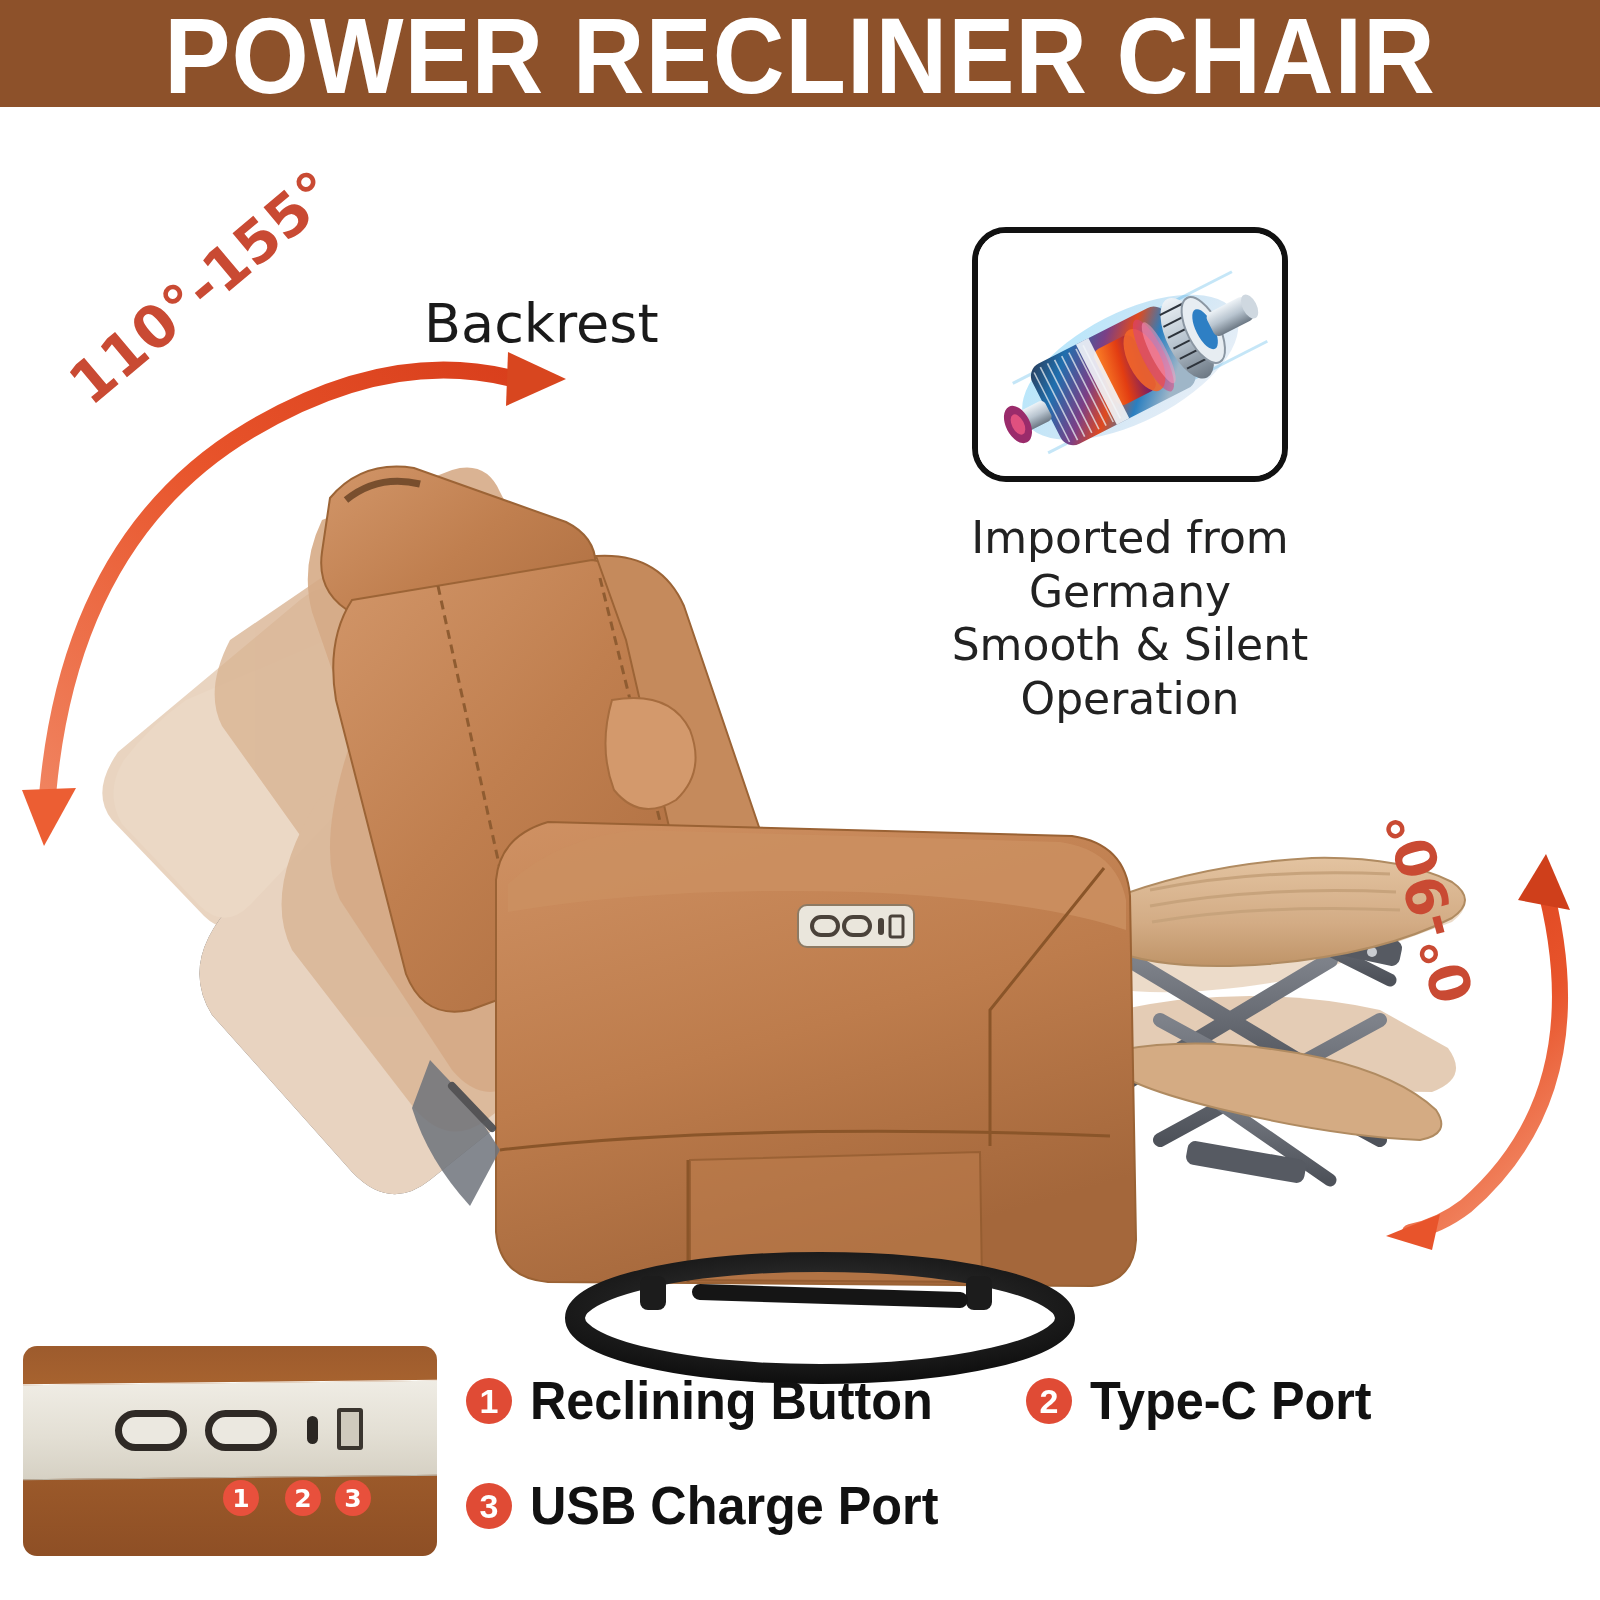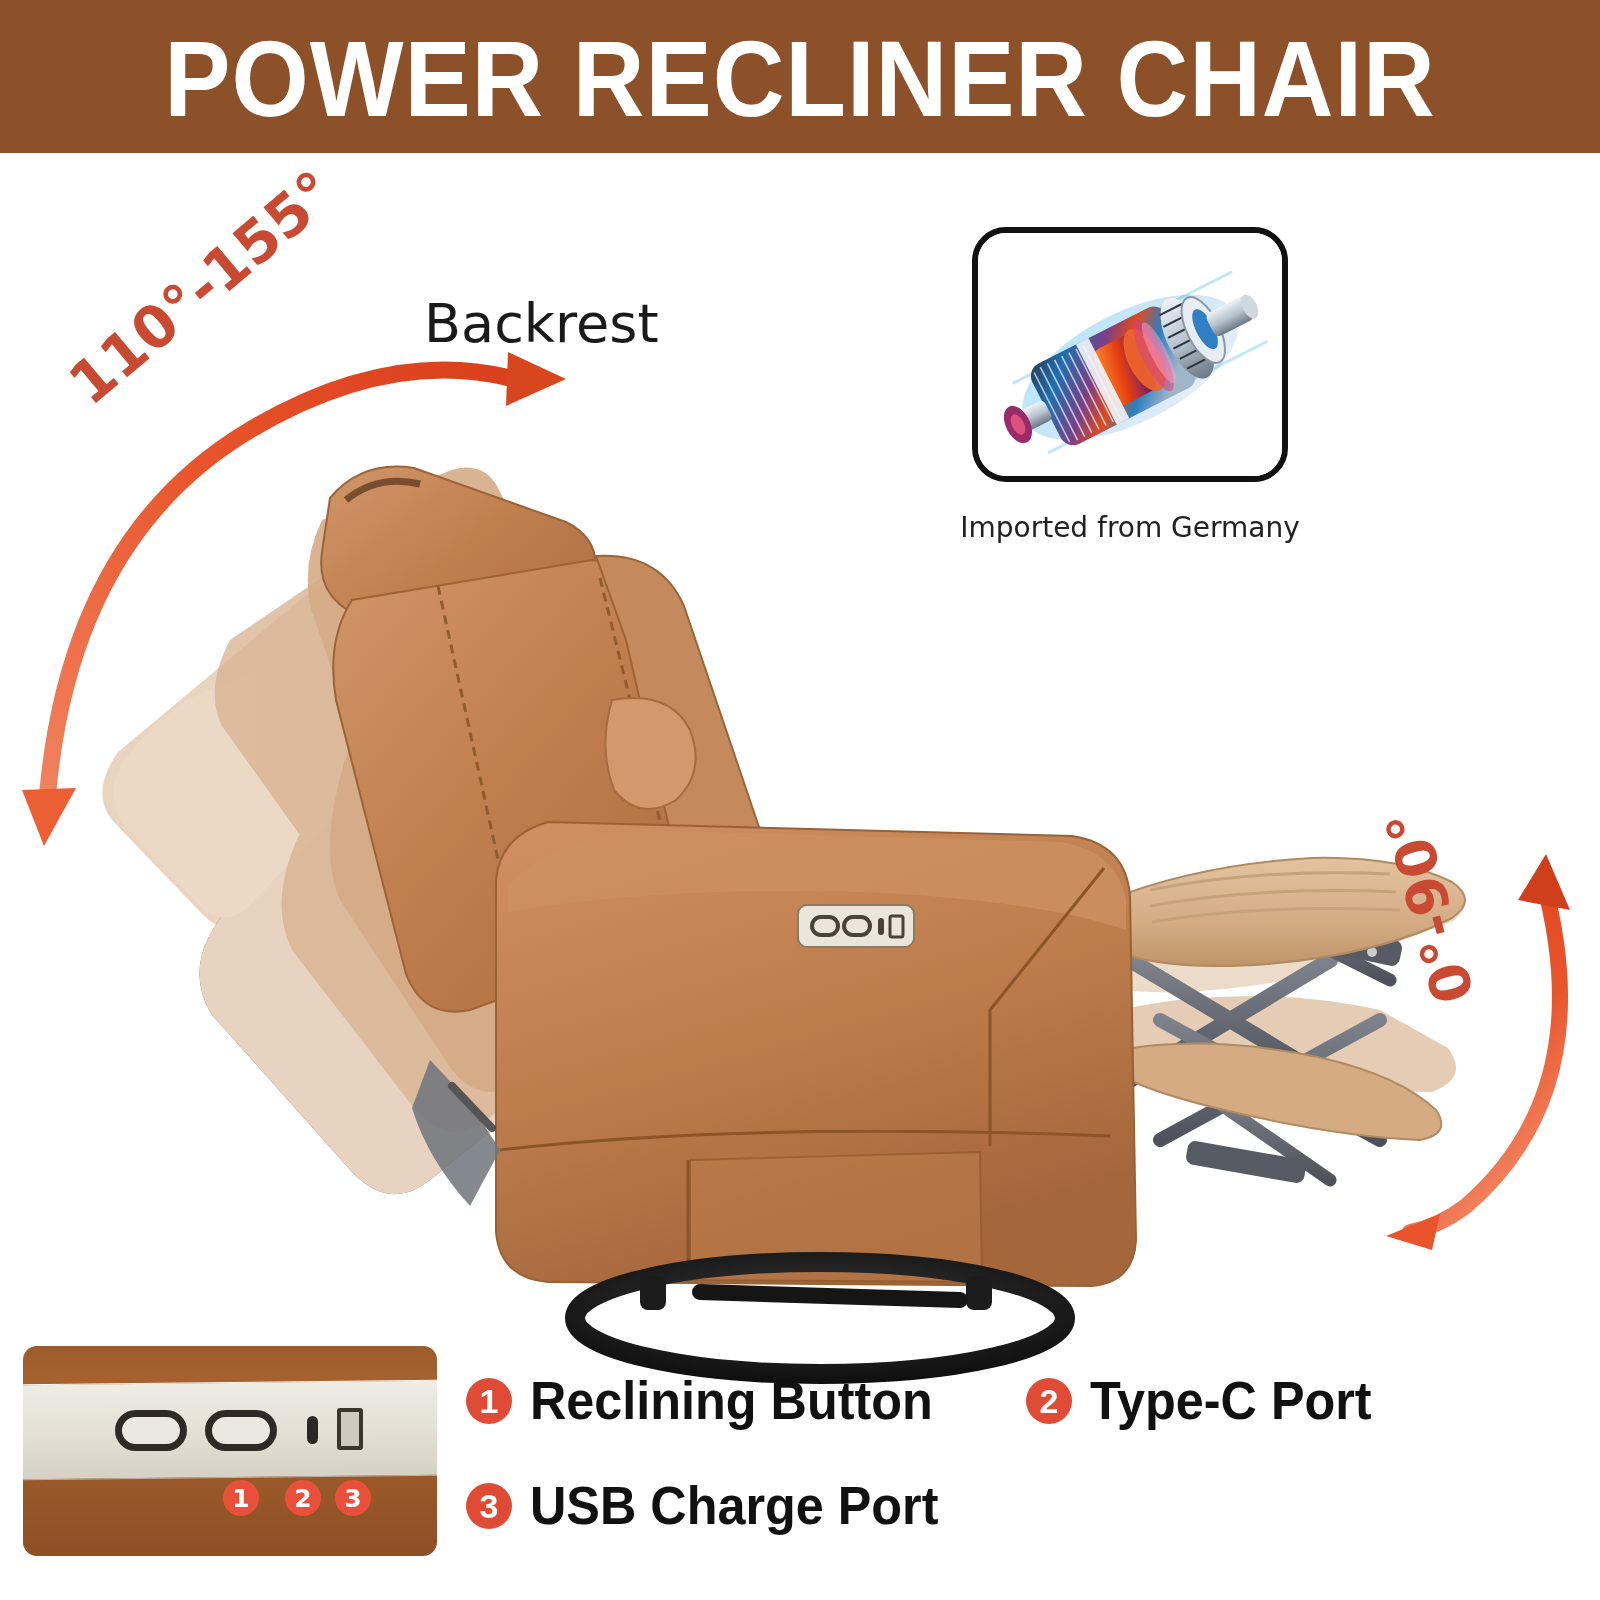--- a/index.html
+++ b/index.html
@@ -11,21 +11,21 @@
   }
   #page {
     position: relative;
     width: 1600px; height: 1600px;
     background: #ffffff;
   }
 
   
   #header-banner {
     position: absolute; left: 0; top: 0;
-    width: 1600px; height: 153px;
+    width: 1600px; height: 107px;
     background: #8d512a;
     display: flex; align-items: center; justify-content: center;
   }
   #header-title {
     color: #ffffff;
     font-family: "Liberation Sans Narrow", "Liberation Sans", sans-serif;
     font-weight: 700;
     font-size: 108px;
     letter-spacing: 1px;
     line-height: 1;
@@ -88,21 +88,21 @@
     width: 316px; height: 255px;
     border: 6px solid #111111;
     border-radius: 34px;
     background: #ffffff;
     overflow: hidden;
   }
   #motor-caption {
     position: absolute; left: 880px; top: 511px;
     width: 500px;
     text-align: center;
-    font-size: 28px;
+    font-size: 44px;
     line-height: 1.22;
     color: #222222;
     font-family: "DejaVu Sans", sans-serif;
   }
 
   
   #panel-inset {
     position: absolute; left: 23px; top: 1346px;
     width: 414px; height: 210px;
     border-radius: 14px;
@@ -454,20 +454,21 @@
         <ellipse cx="24" cy="131" rx="6" ry="11" fill="#e0507f"></ellipse>
 
         <ellipse cx="176" cy="131" rx="11" ry="40" fill="#d8407f" opacity="0.55"></ellipse>
         <ellipse cx="182" cy="131" rx="8" ry="34" fill="#ff9ec0" opacity="0.5"></ellipse>
       </g>
     </svg>
   </div>
 
   <div id="motor-caption">
     <div>Imported from Germany</div>
+    <div>Smooth &amp; Silent Operation</div>
   </div>
 
   <div id="panel-inset">
     <div id="panel-strip"></div>
     <div class="panel-oval" id="panel-oval-1"></div>
     <div class="panel-oval" id="panel-oval-2"></div>
     <div id="panel-typec"></div>
     <div id="panel-usb"></div>
     <div class="panel-badge" id="panel-badge-1">1</div>
     <div class="panel-badge" id="panel-badge-2">2</div>

